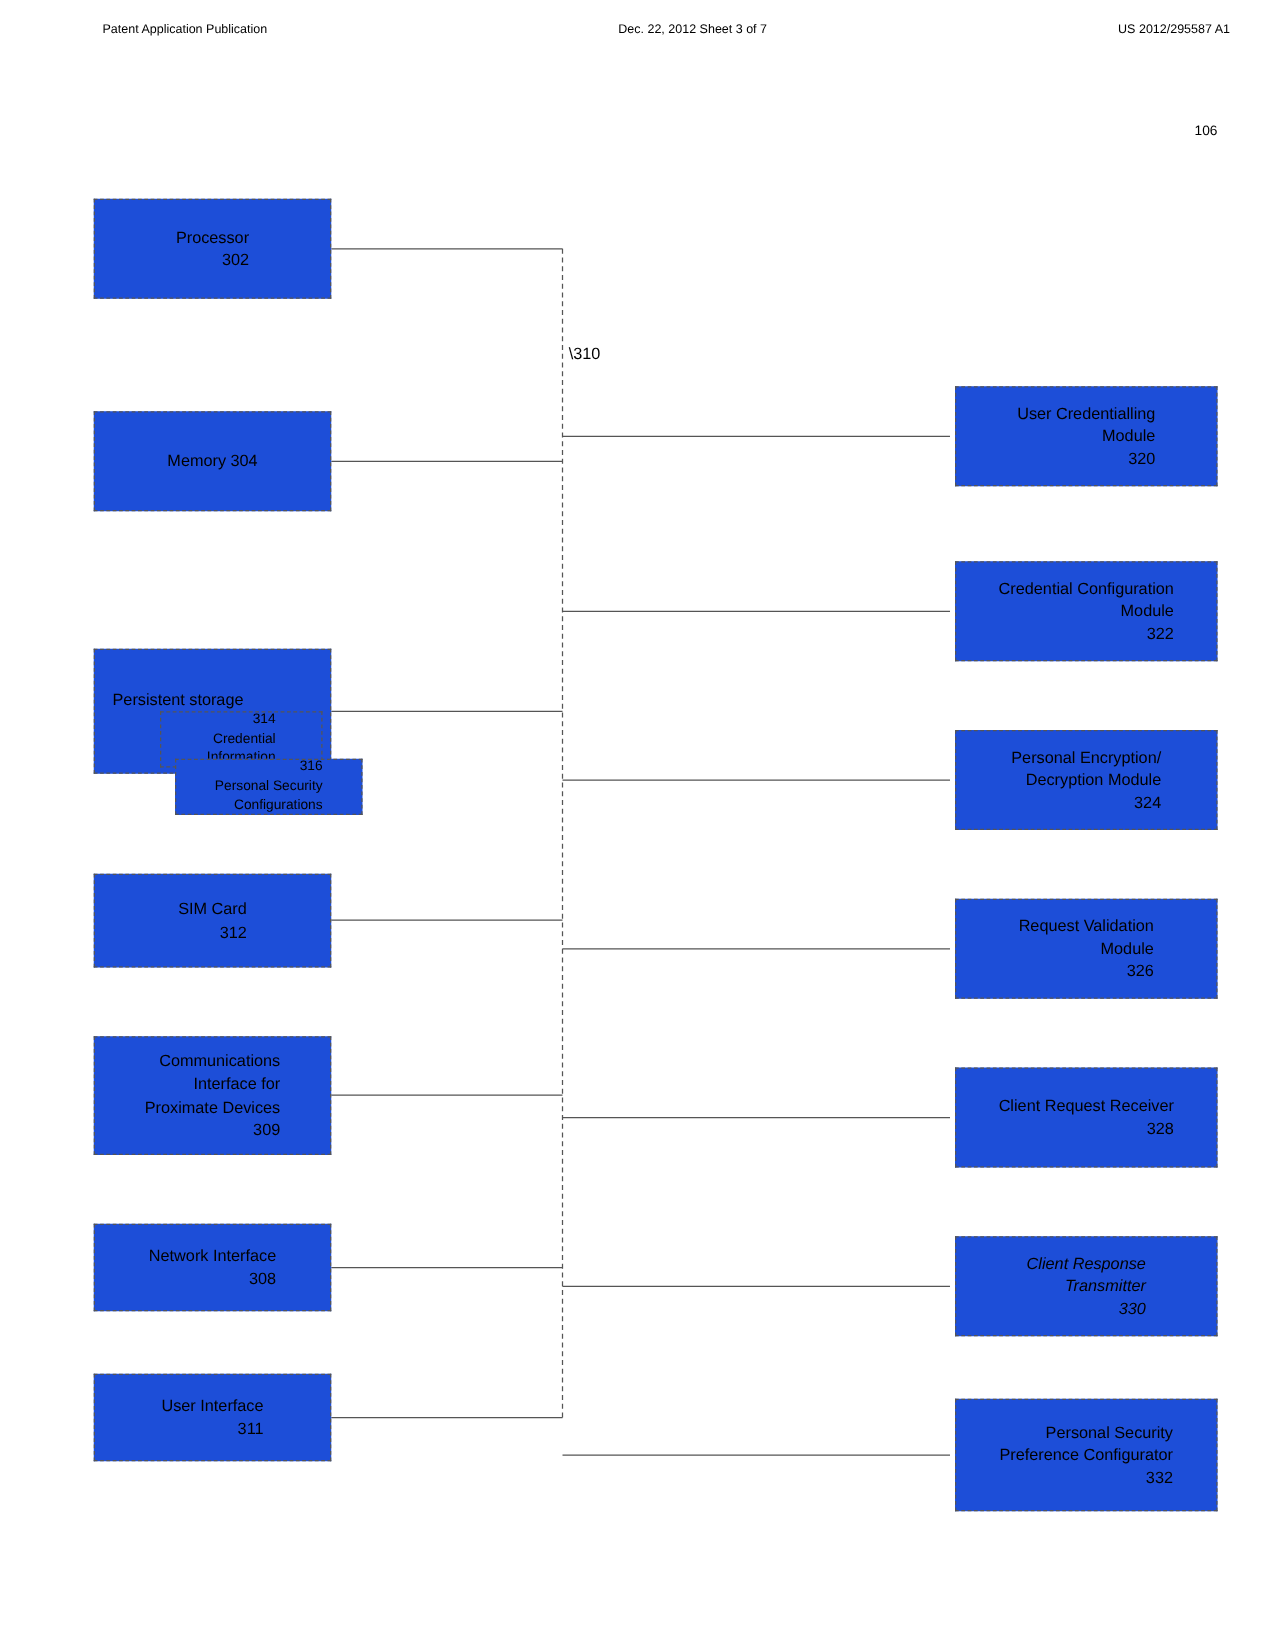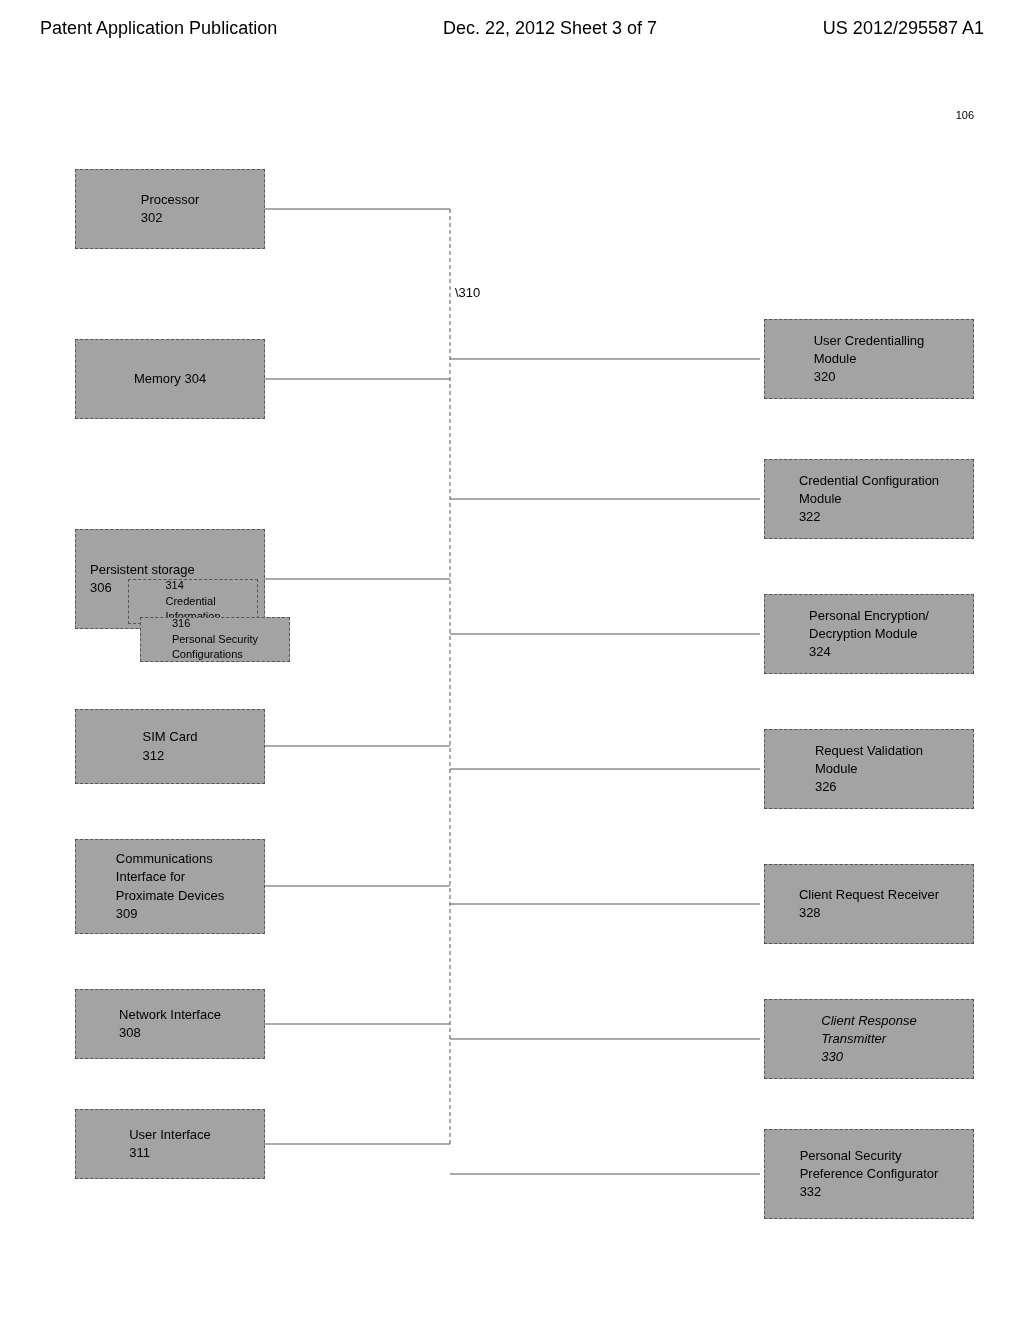--- a/index.html
+++ b/index.html
@@ -10,21 +10,22 @@
       min-height: 1320px;
       position: relative;
       overflow: hidden;
     }
 
     .page-header {
       display: flex;
       justify-content: space-between;
       align-items: center;
       padding: 18px 40px 10px 40px;
-      font-size: 18px;
+      font-size: 10px;
+      margin-left: 42px;
     }
 
     .diagram-container {
       position: relative;
       width: 1024px;
       height: 1220px;
     }
 
     
     .ref-106 {
@@ -35,25 +36,25 @@
     }
 
     
     .box {
       position: absolute;
       border: 1px dashed #555;
       display: flex;
       flex-direction: column;
       align-items: center;
       justify-content: center;
-      text-align: left;
+      text-align: right;
       font-size: 13px;
       line-height: 1.4;
       padding: 6px;
-      background: #a3a3a3;
+      background: #1d4ed8;
     }
 
     
     .box-processor {
       left: 75px;
       top: 120px;
       width: 190px;
       height: 80px;
     }
 

